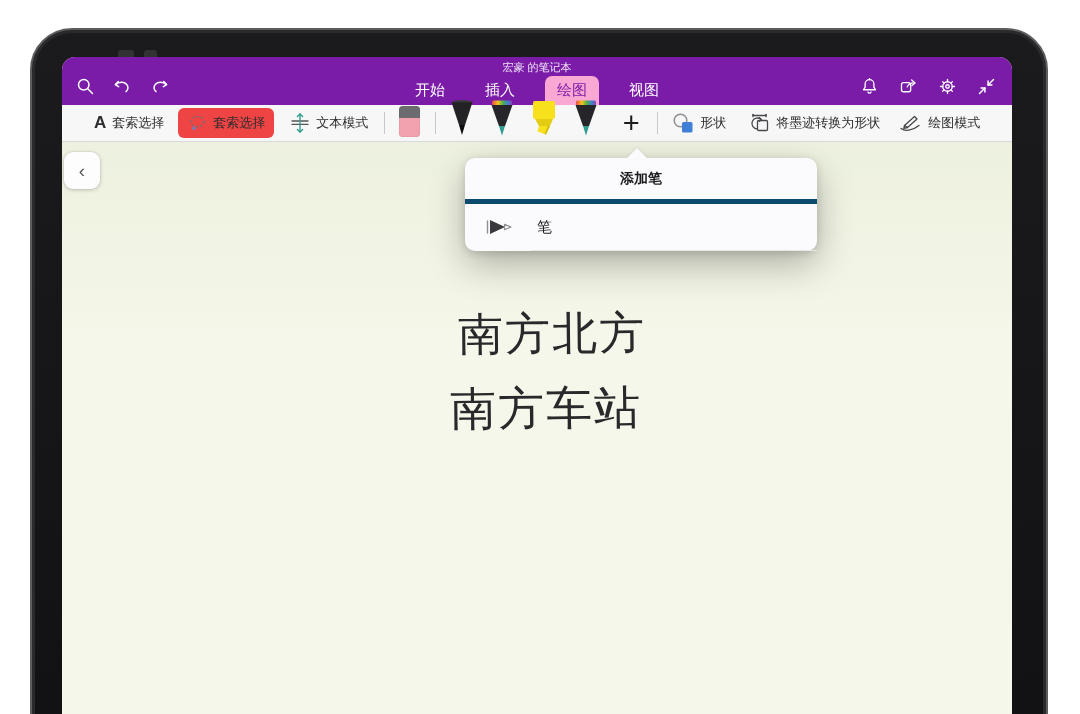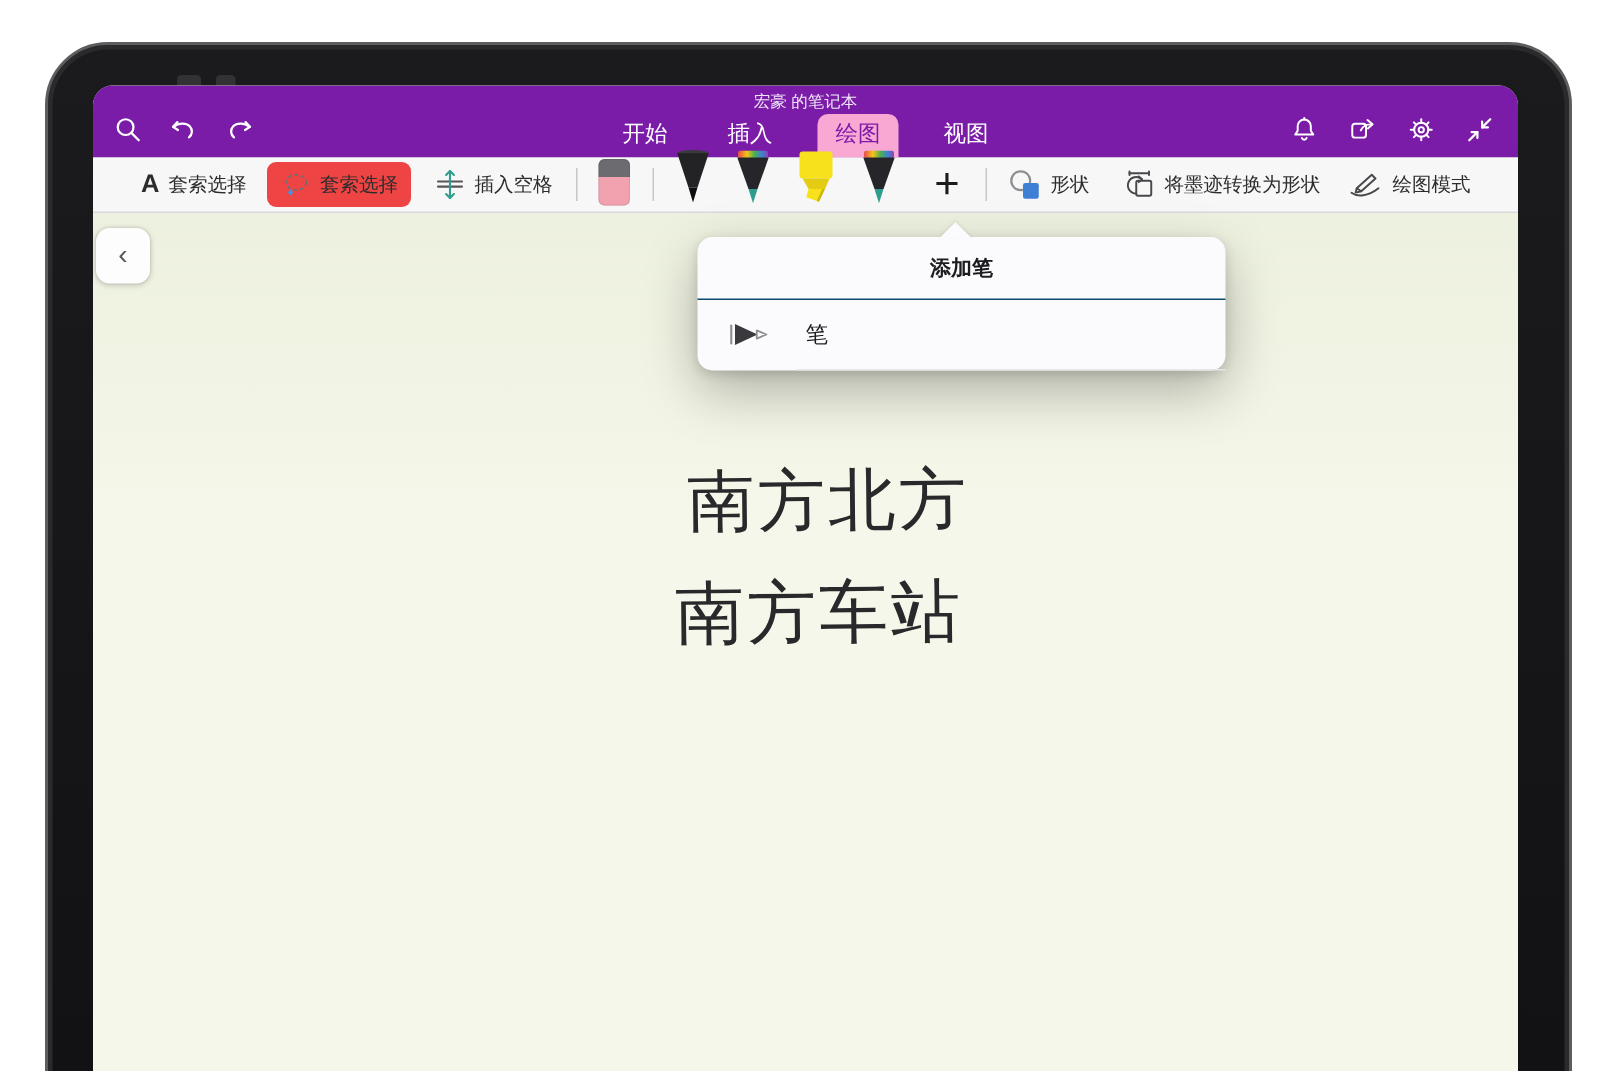--- a/index.html
+++ b/index.html
@@ -56,21 +56,21 @@
   .hw.l1{left:396px;top:247px;font-size:45px;}
   .hw.l2{left:388px;top:321px;font-size:46px;}
 
   
   .popup{position:absolute;left:403px;top:101px;width:352px;background:#fbfbfd;border-radius:10px;
     box-shadow:0 14px 36px rgba(0,0,0,.28),0 2px 8px rgba(0,0,0,.14);z-index:50;}
   .popup-arrow{position:absolute;top:-10px;left:161px;width:0;height:0;
     border-left:11px solid transparent;border-right:11px solid transparent;border-bottom:11px solid #fbfbfd;
     filter:drop-shadow(0 -1px 1px rgba(0,0,0,.08));}
   .popup-title{text-align:center;font-size:14px;font-weight:700;color:#1c1c1e;padding:12px 0 11px;
-    border-bottom:1px solid #0c4a6e;}
+    border-bottom:5px solid #0c4a6e;}
   .popup-row{display:flex;align-items:center;height:46px;padding-left:20px;gap:22px;font-size:15px;color:#1c1c1e;}
   .popup-sep{height:1px;background:#e7e7ea;margin-left:66px;}
   .prow-icon{width:30px;height:22px;display:block;flex:0 0 30px;}
 </style>
 </head>
 <body>
 
 <div class="stage">
 
   <div class="device">
@@ -158,21 +158,21 @@
       </div>
 
       <div class="tgrp grp-space">
         <svg width="20" height="22" viewBox="0 0 20 22" fill="none" stroke-linecap="round" stroke-linejoin="round">
           <line x1="2" y1="9" x2="18" y2="9" stroke="#55555a" stroke-width="1.4"></line>
           <line x1="2" y1="12.4" x2="18" y2="12.4" stroke="#55555a" stroke-width="1.4"></line>
           <line x1="10" y1="2" x2="10" y2="20" stroke="#2f9d8e" stroke-width="1.4"></line>
           <path d="M7.4 4.6 L10 2 L12.6 4.6" stroke="#2f9d8e" stroke-width="1.4"></path>
           <path d="M7.4 17.4 L10 20 L12.6 17.4" stroke="#2f9d8e" stroke-width="1.4"></path>
         </svg>
-        <span>插入空格</span>
+        <span>文本模式</span>
       </div>
 
       <div class="tb-sep ml16"></div>
 
       <div class="eraser"></div>
 
       <div class="tb-sep ml15"></div>
 
       <div class="pens">
         <svg class="pen" viewBox="0 0 26 37">

